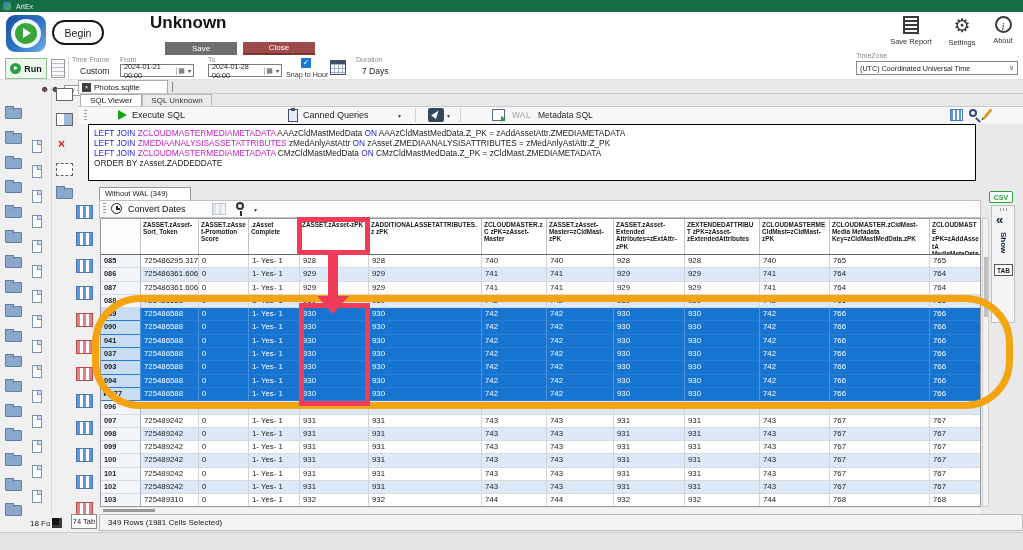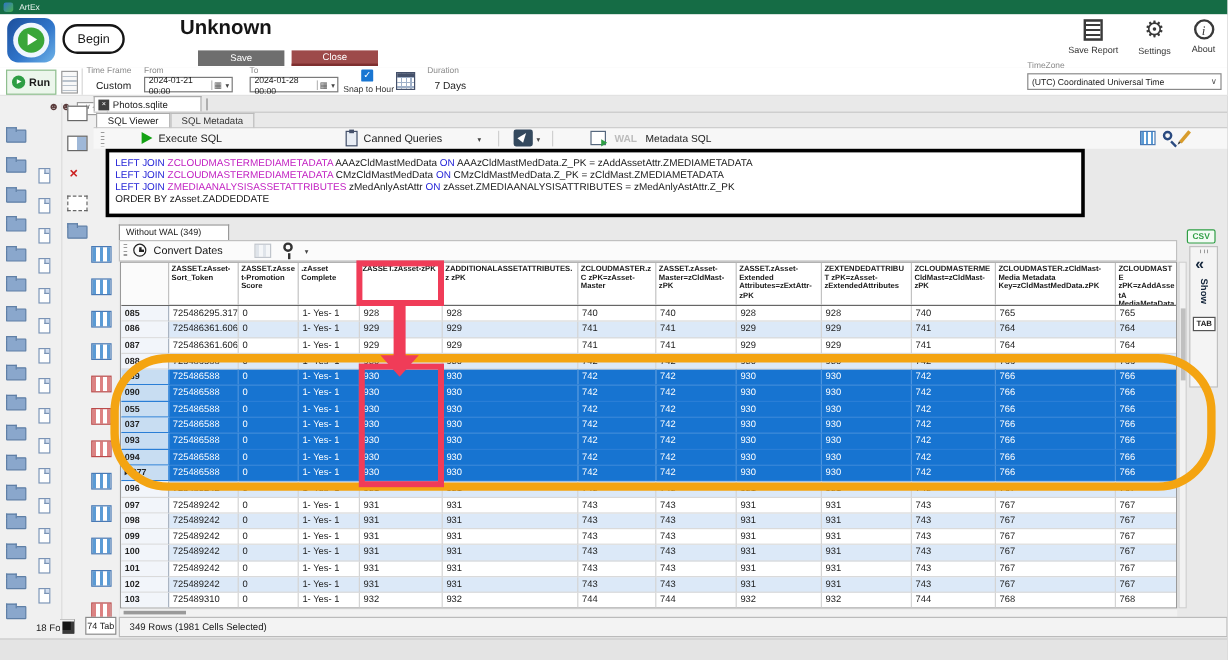--- a/index.html
+++ b/index.html
@@ -122,21 +122,21 @@
   #wal-search-label{left:538px;top:110px;font-size:8.5px;color:#222;}
   #sqltb-table-icon{left:950px;top:109px;width:13px;height:12px;border:1px solid #4a7ab5;
       background:repeating-linear-gradient(90deg,#5b9bd5 0 2px,#fff 2px 4px);}
   #sqltb-search-icon{left:969px;top:109px;width:8px;height:8px;border:2px solid #2a4a80;border-radius:50%;}
   #sqltb-search-icon::after{content:'';position:absolute;left:6px;top:6px;width:2px;height:6px;background:#2a4a80;transform:rotate(-45deg);}
   #sqltb-edit-icon{left:986px;top:108px;width:3px;height:12px;background:#d89c2c;transform:rotate(40deg);}
   #sqltb-edit-icon::after{content:'';position:absolute;left:0;bottom:-3px;width:0;height:0;
       border-left:1.5px solid transparent;border-right:1.5px solid transparent;border-top:3px solid #333;}
 
   
-  #sql-panel{left:88px;top:124px;width:816px;height:57px;background:#fff;border:3px solid #000000;padding:3px 5px;overflow:hidden;}
+  #sql-panel{left:88px;top:124px;width:888px;height:57px;background:#fff;border:1px solid #000000;padding:3px 5px;overflow:hidden;}
   .sql-line{font-size:8.3px;line-height:10px;white-space:nowrap;}
   .tok-kw{color:#1f1fd6;} .tok-tbl{color:#c221c2;} .tok-pl{color:#1a1a1a;}
 
   
   #wal-tab{left:99px;top:187px;width:92px;height:13px;background:#fff;border:1px solid #999;border-bottom:none;
       font-size:7.5px;line-height:12px;padding-left:5px;}
   #results-toolbar{left:99px;top:200px;width:882px;height:18px;background:#fbfbfb;border:1px solid #c0c0c0;}
   #rtb-handle{left:103px;top:203px;}
   #clock-icon{left:111px;top:203px;width:11px;height:11px;border:1.5px solid #222;border-radius:50%;}
   #clock-icon::before{content:'';position:absolute;left:4px;top:2px;width:1.5px;height:4px;background:#222;}
@@ -317,21 +317,21 @@
   <div class="abs" id="dark-icon"></div>
   <div class="abs" id="tables-label">74 Tab</div>
 
   <div class="abs" id="doc-tab">
     <span class="close">×</span>
     <span>Photos.sqlite</span>
   </div>
   <div class="abs" id="doc-tab-sep"></div>
   <div class="abs" id="tabline1"></div>
   <div class="abs" id="sql-tab-viewer">SQL Viewer</div>
-  <div class="abs" id="sql-tab-explorer">SQL Metadata</div>
+  <div class="abs" id="sql-tab-explorer">SQL Unknown</div>
   <div class="abs" id="tabline2"></div>
 
   <div class="abs" id="sql-toolbar"></div>
   <div class="abs handle-dots" id="sqltb-handle"></div>
   <div class="abs" id="exec-play"></div>
   <div class="abs" id="exec-label">Execute SQL</div>
   <div class="abs" id="canned-icon"></div>
   <div class="abs" id="canned-label">Canned Queries</div>
   <div class="abs" id="canned-dd">▾</div>
   <div class="abs" id="sqltb-sep1"></div>
@@ -340,22 +340,22 @@
   <div class="abs" id="sqltb-sep2"></div>
   <div class="abs" id="wal-icon"></div>
   <div class="abs" id="wal-word">WAL</div>
   <div class="abs" id="wal-search-label">Metadata SQL</div>
   <div class="abs" id="sqltb-table-icon"></div>
   <div class="abs" id="sqltb-search-icon"></div>
   <div class="abs" id="sqltb-edit-icon"></div>
 
   <div class="abs" id="sql-panel">
       <div class="sql-line"><span class="tok-kw">LEFT JOIN </span><span class="tok-tbl">ZCLOUDMASTERMEDIAMETADATA </span><span class="tok-pl">AAAzCldMastMedData </span><span class="tok-kw">ON </span><span class="tok-pl">AAAzCldMastMedData.Z_PK = zAddAssetAttr.ZMEDIAMETADATA</span></div>
+      <div class="sql-line"><span class="tok-kw">LEFT JOIN </span><span class="tok-tbl">ZMEDIAANALYSISASSETATTRIBUTES </span><span class="tok-pl">zMedAnlyAstAttr </span><span class="tok-kw">ON </span><span class="tok-pl">zAsset.ZMEDIAANALYSISATTRIBUTES = zMedAnlyAstAttr.Z_PK</span></div>
       <div class="sql-line"><span class="tok-kw">LEFT JOIN </span><span class="tok-tbl">ZCLOUDMASTERMEDIAMETADATA </span><span class="tok-pl">CMzCldMastMedData </span><span class="tok-kw">ON </span><span class="tok-pl">CMzCldMastMedData.Z_PK = zCldMast.ZMEDIAMETADATA</span></div>
-      <div class="sql-line"><span class="tok-kw">LEFT JOIN </span><span class="tok-tbl">ZMEDIAANALYSISASSETATTRIBUTES </span><span class="tok-pl">zMedAnlyAstAttr </span><span class="tok-kw">ON </span><span class="tok-pl">zAsset.ZMEDIAANALYSISATTRIBUTES = zMedAnlyAstAttr.Z_PK</span></div>
       <div class="sql-line"><span class="tok-pl">ORDER BY zAsset.ZADDEDDATE</span></div>
     </div>
 
   <div class="abs" id="wal-tab">Without WAL (349)</div>
   <div class="abs" id="results-toolbar"></div>
   <div class="abs handle-dots" id="rtb-handle"></div>
   <div class="abs" id="clock-icon"></div>
   <div class="abs" id="convert-label">Convert Dates</div>
   <div class="abs" id="export-icon"></div>
   <div class="abs" id="pin-icon"></div>
@@ -463,21 +463,21 @@
           <div class="gcell" style="width: 113px;">930</div>
           <div class="gcell" style="width: 65px;">742</div>
           <div class="gcell" style="width: 67px;">742</div>
           <div class="gcell" style="width: 71px;">930</div>
           <div class="gcell" style="width: 75px;">930</div>
           <div class="gcell" style="width: 70px;">742</div>
           <div class="gcell" style="width: 100px;">766</div>
           <div class="gcell" style="width: 52px;">766</div>
         </div>
         <div class="grow sel">
-          <div class="gcell rnum" style="width: 40px;">055</div>
+          <div class="gcell rnum" style="width: 40px;">041</div>
           <div class="gcell" style="width: 58px;">725486588</div>
           <div class="gcell" style="width: 50px;">0</div>
           <div class="gcell" style="width: 51px;">1- Yes- 1</div>
           <div class="gcell" style="width: 69px;">930</div>
           <div class="gcell" style="width: 113px;">930</div>
           <div class="gcell" style="width: 65px;">742</div>
           <div class="gcell" style="width: 67px;">742</div>
           <div class="gcell" style="width: 71px;">930</div>
           <div class="gcell" style="width: 75px;">930</div>
           <div class="gcell" style="width: 70px;">742</div>

